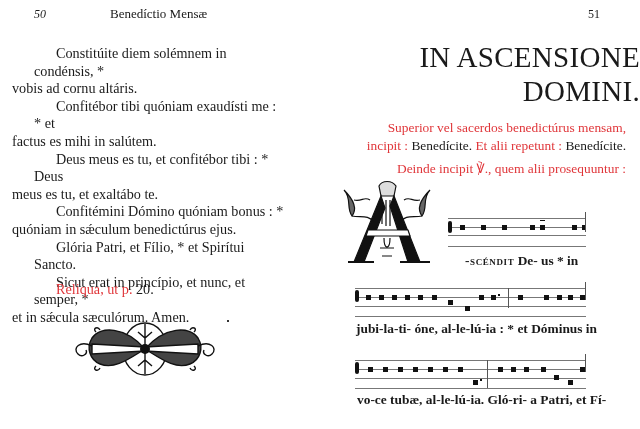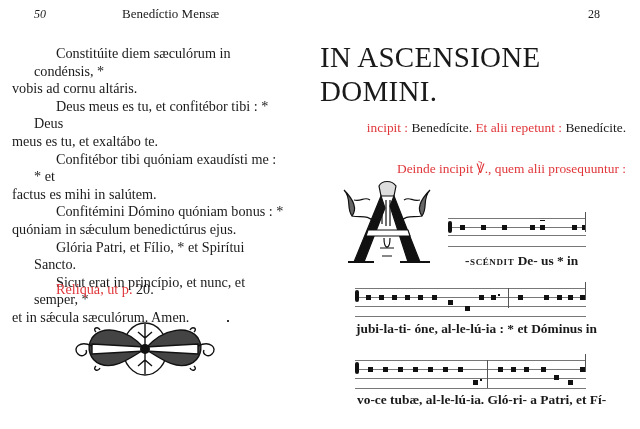--- a/index.html
+++ b/index.html
@@ -17,46 +17,46 @@
   .folio { position: absolute; font-size: 12px; }
   .running-head { position: absolute; font-size: 13px; }
 
   .psalm { position: absolute; left: 34px; top: 45px; width: 250px; font-size: 14.2px; line-height: 17.6px; }
   .psalm p { margin: 0; text-indent: 22px; }
   .red { color: #e0363a; }
   .rubric { position: absolute; left: 56px; top: 281px; font-size: 14.2px; }
 
   .ornament { position: absolute; left: 70px; top: 318px; }
 
-  .title { position: absolute; left: 0; width: 320px; top: 40px; text-align: left;
+  .title { position: absolute; left: 0; width: 320px; top: 40px; text-align: right;
            font-size: 29px; line-height: 34px; letter-spacing: 0.3px; }
 
   .rubric-right { position: absolute; left: 34px; width: 272px; font-size: 13.4px; line-height: 17.6px; text-align: right; }
 
   .dropcap { position: absolute; left: 14px; top: 178px; }
 
   .staff { position: absolute; }
   .staff-line { position: absolute; height: 1px; background: #777; }
   .note { position: absolute; width: 5px; height: 5px; background: #111; }
   .clef { position: absolute; width: 4px; height: 12px; background: #111; border-radius: 2px; }
   .bar { position: absolute; width: 1px; background: #555; }
   .lyrics { position: absolute; font-size: 13.4px; white-space: nowrap; font-weight: bold; }
   .smallcaps { font-variant: small-caps; letter-spacing: 0.6px; }
 </style>
 </head>
 <body>
 
 <div class="page page-left">
   <span class="folio" style="left:34px; top:7px;font-style:italic;">50</span>
-  <span class="running-head" style="left:110px; top:6px;margin-left:12px;">Benedíctio Mensæ</span>
+  <span class="running-head" style="left:110px; top:6px;">Benedíctio Mensæ</span>
 
   <div class="psalm">
-    <p><span>Constitúite diem sæculórum in condénsis, *</span><br><span style="margin-left:-22px">vobis ad cornu altáris.</span></p>
+    <p><span>Constitúite diem solémnem in condénsis, *</span><br><span style="margin-left:-22px">vobis ad cornu altáris.</span></p>
+    <p><span>Confitébor tibi quóniam exaudísti me : * et</span><br><span style="margin-left:-22px">factus es mihi in salútem.</span></p>
     <p><span>Deus meus es tu, et confitébor tibi : * Deus</span><br><span style="margin-left:-22px">meus es tu, et exaltábo te.</span></p>
-    <p><span>Confitébor tibi quóniam exaudísti me : * et</span><br><span style="margin-left:-22px">factus es mihi in salútem.</span></p>
     <p><span>Confitémini Dómino quóniam bonus : *</span><br><span style="margin-left:-22px">quóniam in sǽculum benedictúrus ejus.</span></p>
     <p><span>Glória Patri, et Fílio, * et Spirítui Sancto.</span></p>
     <p><span>Sicut erat in princípio, et nunc, et semper, *</span><br><span style="margin-left:-22px">et in sǽcula sæculórum. Amen.</span></p>
   </div>
 
   <div class="rubric">
     <span class="red">Reliqua, ut p.</span><span> 20.</span>
   </div>
 
   <svg class="ornament" width="150" height="62" viewBox="0 0 150 62">
@@ -70,28 +70,29 @@
       <path d="M75 6 L75 56 M68 14 L75 20 L82 14 M68 48 L75 42 L82 48"></path>
       <path d="M26 14 C22 10, 28 8, 30 12 M124 14 C128 10, 122 8, 120 12"></path>
       <path d="M26 48 C22 52, 28 54, 30 50 M124 48 C128 52, 122 54, 120 50"></path>
     </g>
     <circle cx="75" cy="31" r="5" fill="#111"></circle>
   </svg>
   <span style="position:absolute; left:227px; top:320px; width:2px; height:2px; background:#333;"></span>
 </div>
 
 <div class="page page-right">
-  <span class="folio" style="left:268px; top:7px;">28</span>
+  <span class="folio" style="left:268px; top:7px;">51</span>
 
   <div class="title">
     <div>IN ASCENSIONE</div>
     <div>DOMINI.</div>
   </div>
 
   <div class="rubric-right" style="top:119px;">
+    <div class="red">Superior vel sacerdos benedictúrus mensam,</div>
     <div><span class="red">incipit :</span><span> Benedícite.</span><span class="red"> Et alii repetunt :</span><span> Benedícite.</span></div>
   </div>
 
   <div class="rubric-right red" style="top:160px;">Deinde incipit ℣., quem alii prosequuntur :</div>
 
   <svg class="dropcap" width="106" height="92" viewBox="0 0 106 92">
     <g stroke="#111" fill="none" stroke-width="1.2">
       <path d="M45 8 C48 2, 58 2, 62 8 L60 18 L47 18 Z" fill="#ddd"></path>
       <path d="M47 18 L20 84 L30 84 L51 30 Z" fill="#111"></path>
       <path d="M60 18 L86 84 L74 84 L56 28 Z" fill="#111"></path>

